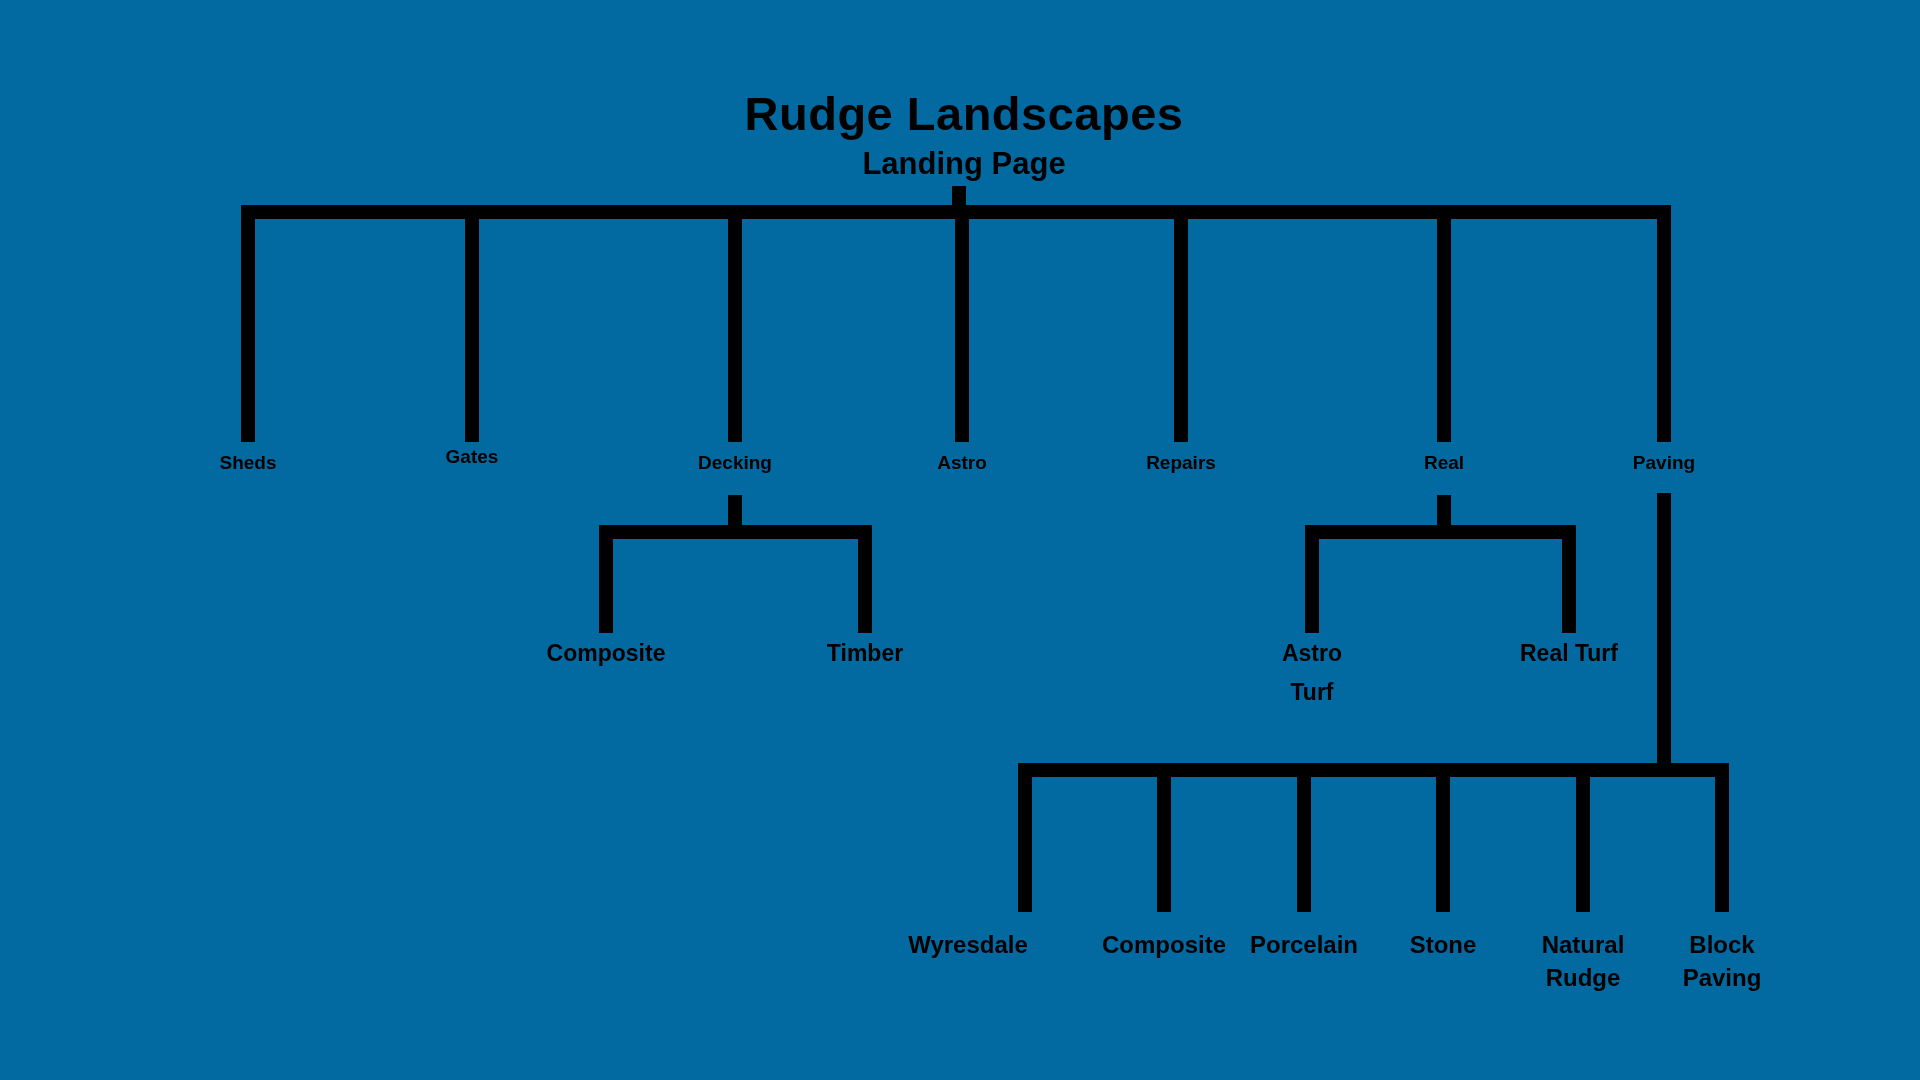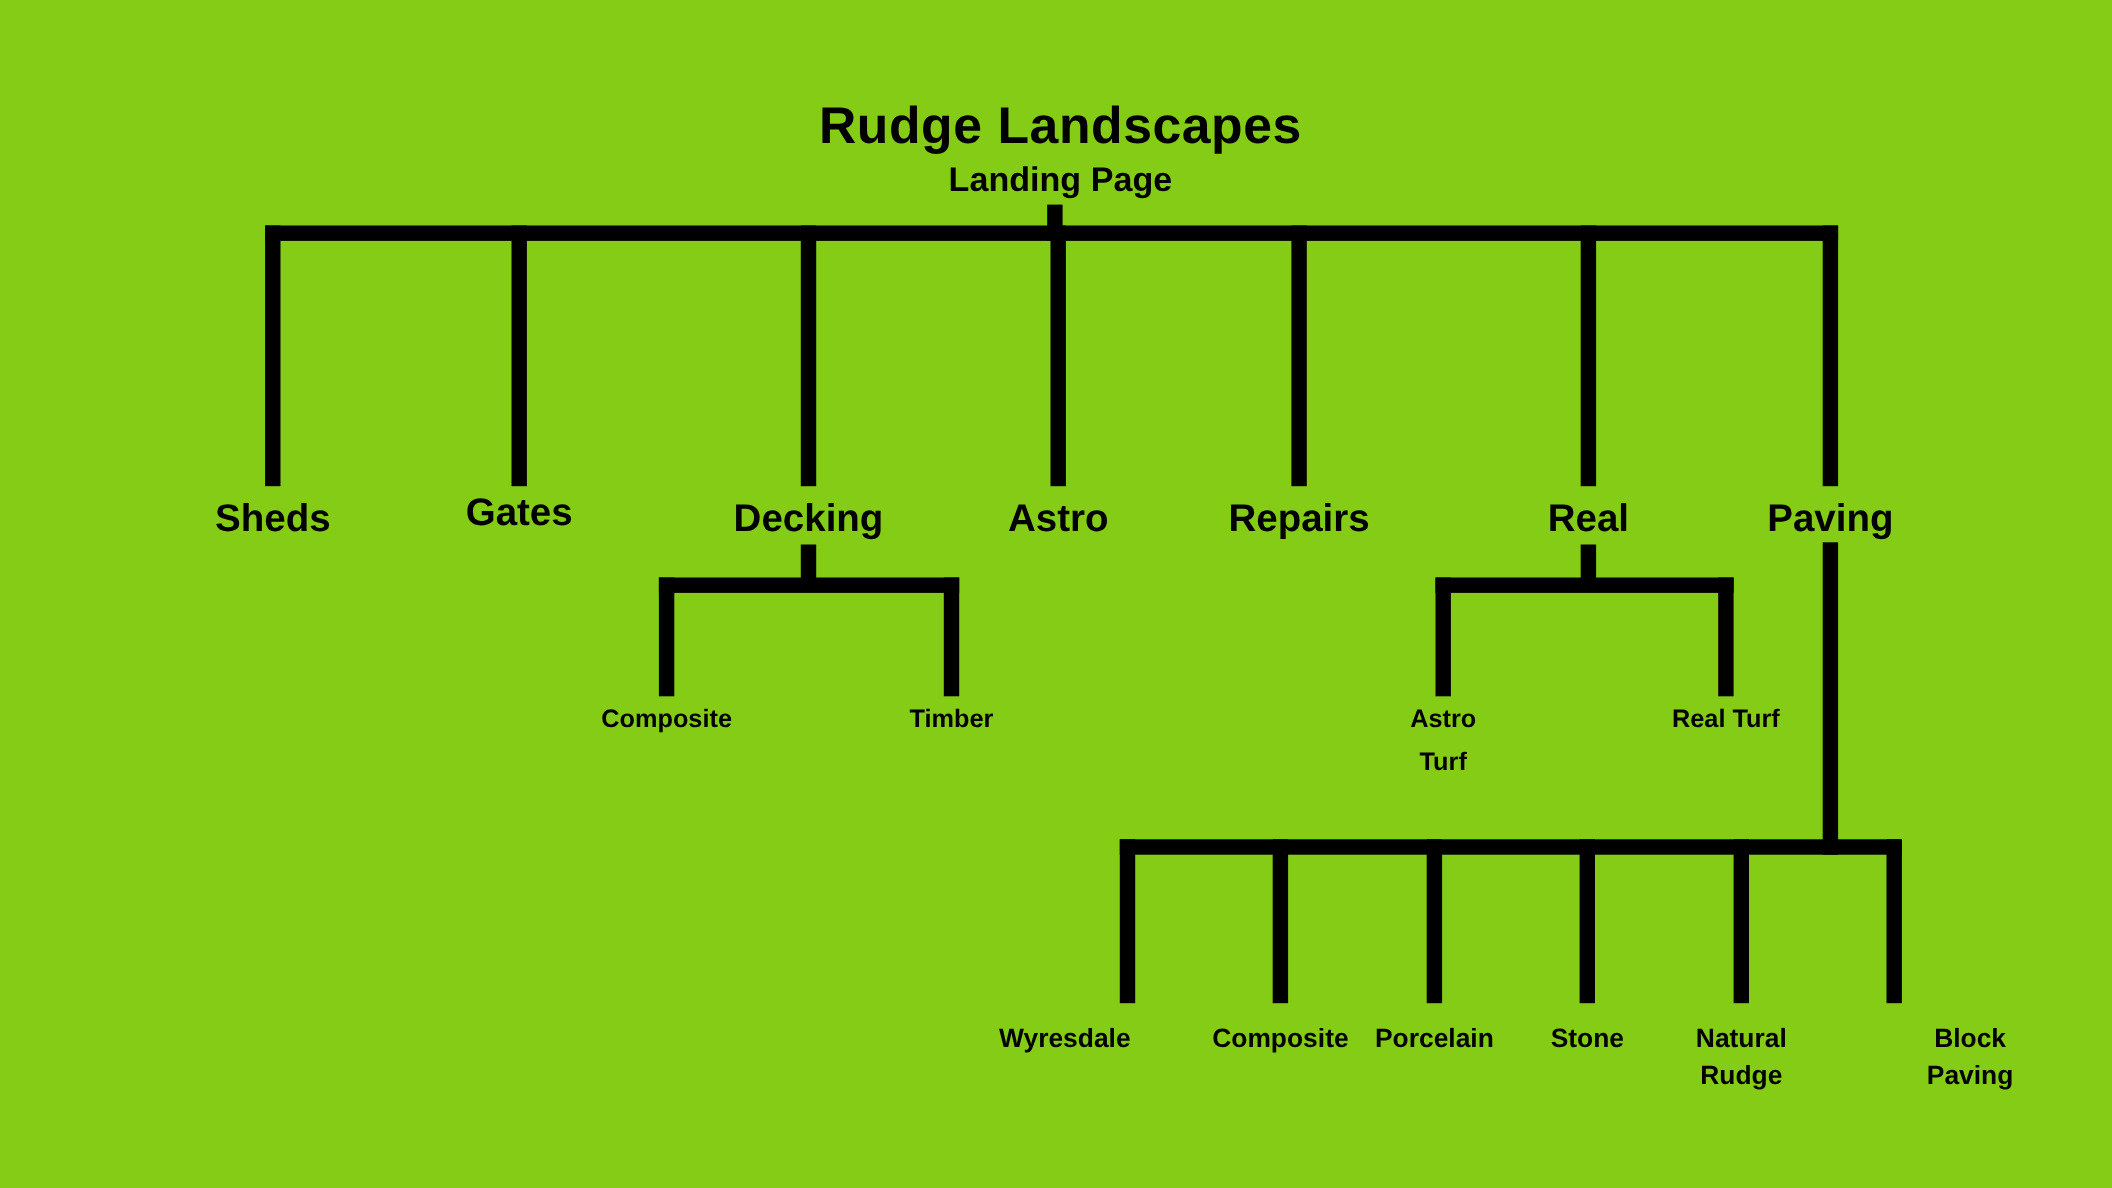--- a/index.html
+++ b/index.html
@@ -4,21 +4,21 @@
 <style>
   html, body {
     margin: 0;
     padding: 0;
     background: #ffffff;
   }
   #canvas {
     position: relative;
     width: 1920px;
     height: 1080px;
-    background: #84cc16;
+    background: #0369a1;
     overflow: hidden;
     font-family: "Liberation Sans", sans-serif;
     color: #000000;
   }
   .seg {
     position: absolute;
     background: #000000;
   }
   .lbl {
     position: absolute;
@@ -44,21 +44,21 @@
   }
   .subtitle {
     position: absolute;
     top: 146px;
     left: 0;
     width: 1928px;
     text-align: center;
     font-size: 31px;
     font-weight: 700;
   }
-  .l1 { top: 452px; font-size: 35px; }
+  .l1 { top: 452px; font-size: 19px; }
   .l2 { top: 634px; font-size: 23px; line-height: 39px; }
   .l3 { top: 928px; font-size: 24px; line-height: 33px; }
 </style>
 </head>
 <body>
 
 <div id="canvas">
 
   <div class="title">Rudge Landscapes</div>
   <div class="subtitle">Landing Page</div>
@@ -104,15 +104,15 @@
   <div class="seg" style="left:1297px; top:763px; width:14px; height:149px;"></div>
   <div class="seg" style="left:1436px; top:763px; width:14px; height:149px;"></div>
   <div class="seg" style="left:1576px; top:763px; width:14px; height:149px;"></div>
   <div class="seg" style="left:1715px; top:763px; width:14px; height:149px;"></div>
 
   <div class="lbl l3" style="left:968px;">Wyresdale</div>
   <div class="lbl l3" style="left:1164px;">Composite</div>
   <div class="lbl l3" style="left:1304px;">Porcelain</div>
   <div class="lbl l3" style="left:1443px;">Stone</div>
   <div class="lbl l3 wrap" style="left:1528px; width:110px;">Natural Rudge</div>
-  <div class="lbl l3 wrap" style="left:1736px; width:110px;">Block Paving</div>
+  <div class="lbl l3 wrap" style="left:1667px; width:110px;">Block Paving</div>
 
 </div>
 
 </body></html>

